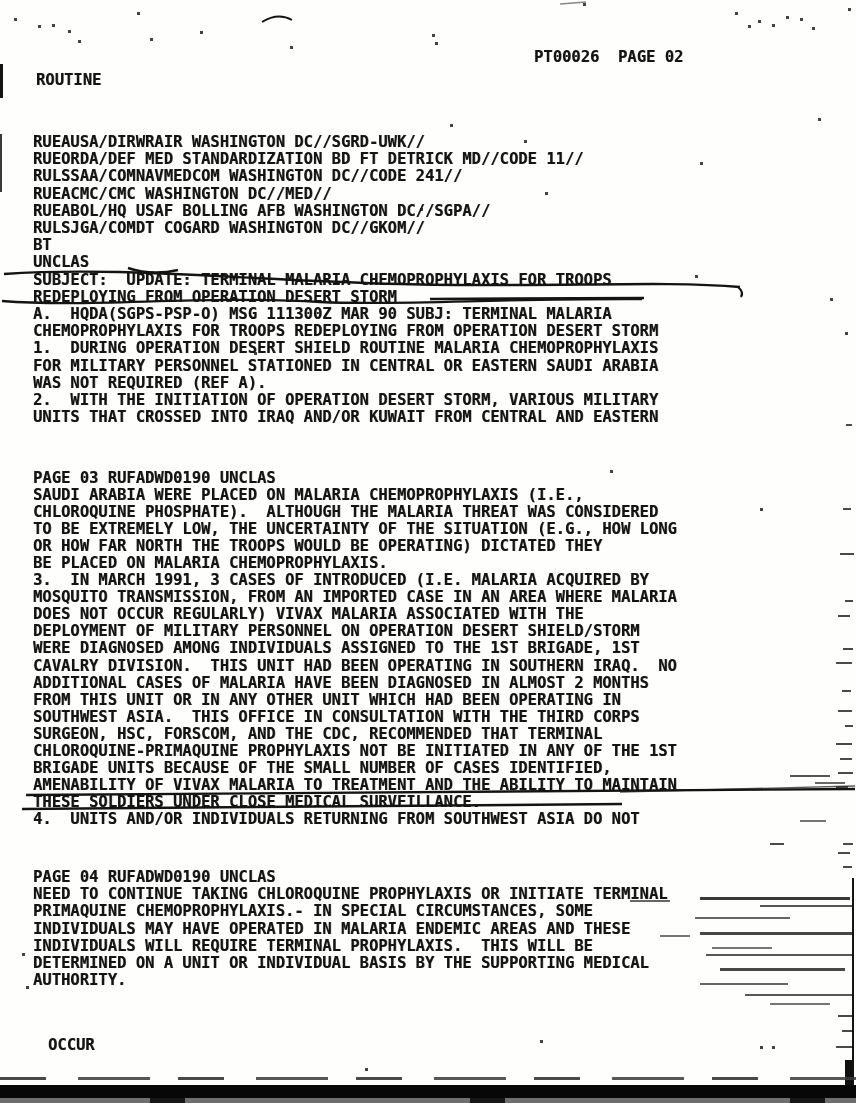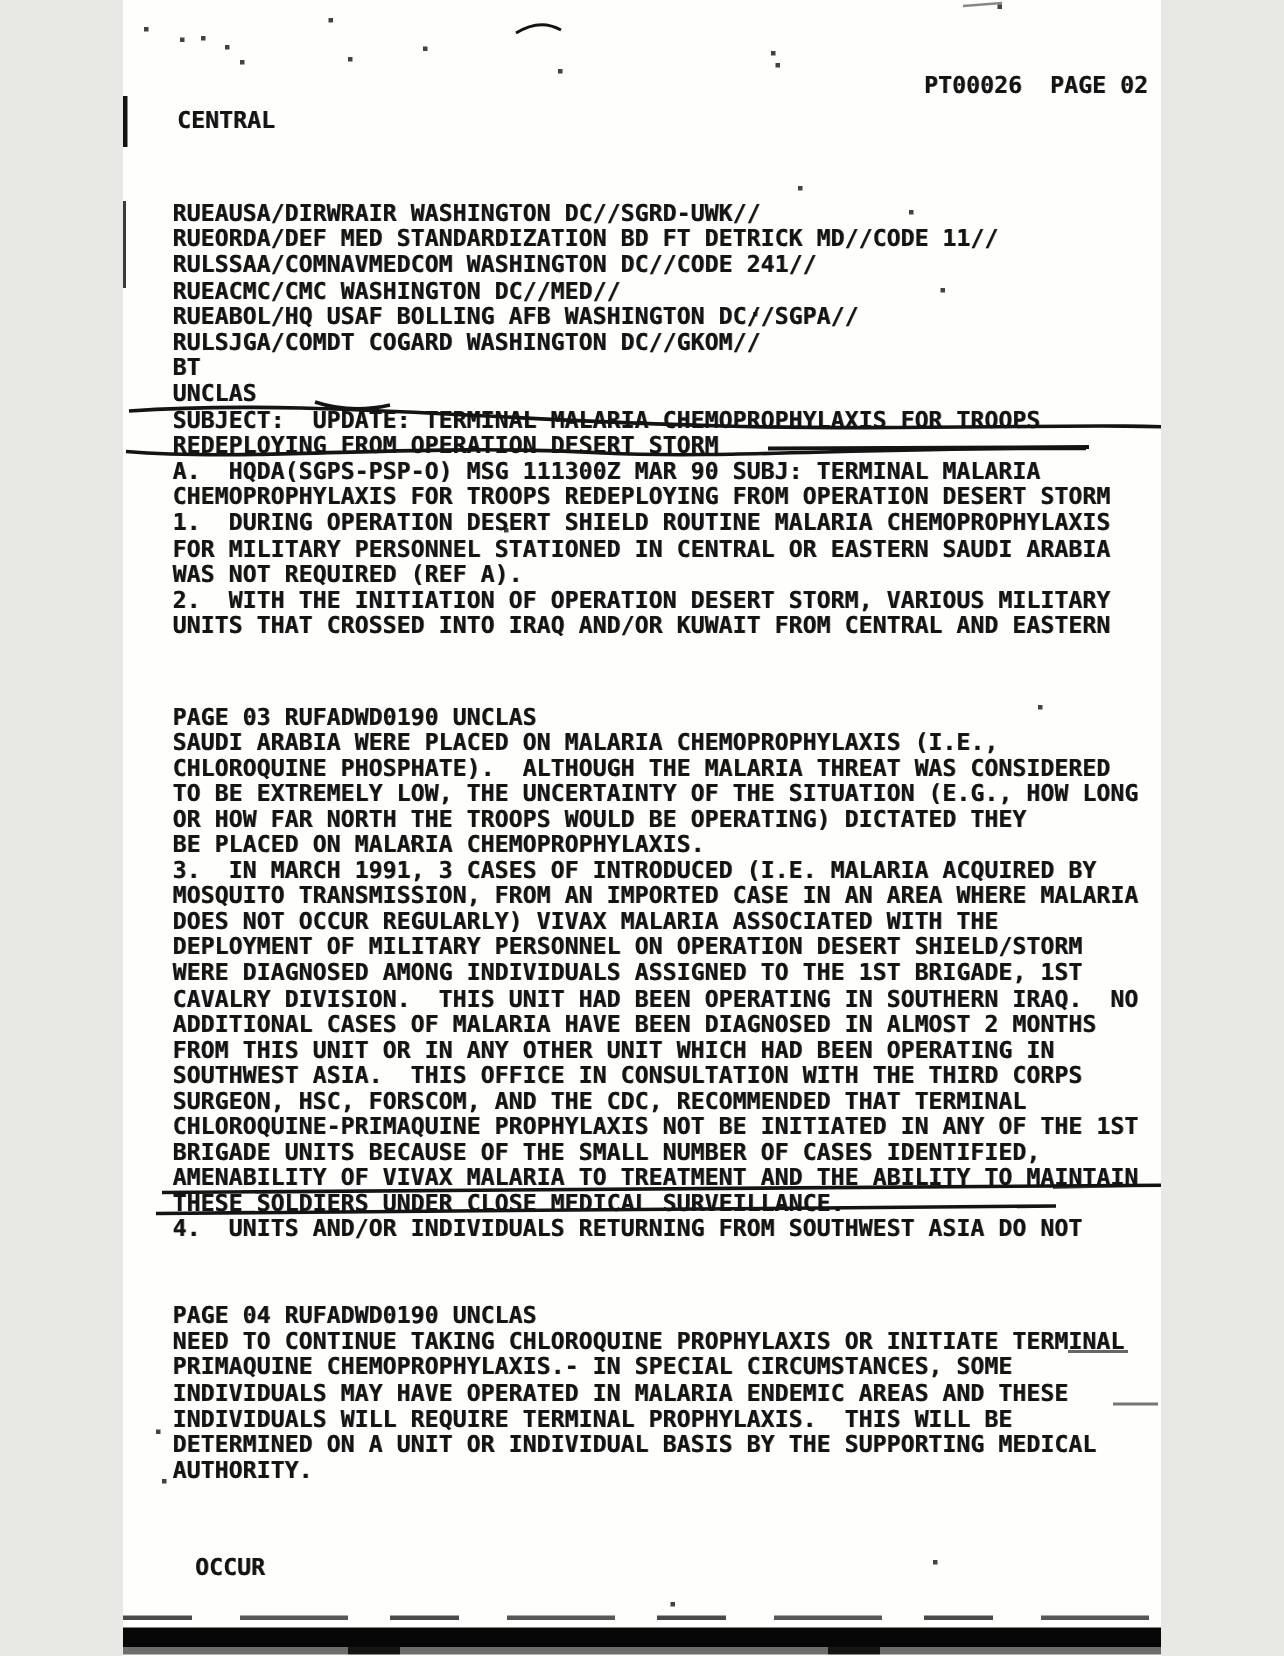--- a/index.html
+++ b/index.html
@@ -1,18 +1,18 @@
 <!DOCTYPE html>
 <html><head>
 <meta charset="utf-8">
 <style>
   html,body { margin:0; padding:0; background:#e8e8e4; }
   .page {
     position:relative;
-    width:692px; height:1104px;
+    width:856px; height:1104px;
     margin:0 auto;
     background:#fefefc;
     overflow:hidden;
     font-family:"DejaVu Sans Mono","Liberation Mono",monospace;
   }
   .doc-text {
     position:absolute;
     font-weight:700;
     font-size:15.5px;
     color:#141414;
@@ -35,21 +35,21 @@
     opacity:.85;
   }
 </style>
 </head>
 <body>
 
 <div class="page">
 
   <div class="doc-text" style="left:534px;top:48px;">PT00026  PAGE 02</div>
 
-  <div class="doc-text" style="left:36px;top:71px;">CENTRAL</div>
+  <div class="doc-text" style="left:36px;top:71px;">ROUTINE</div>
 
   <div class="doc-text block" style="left:33px;top:134px;">RUEAUSA/DIRWRAIR WASHINGTON DC//SGRD-UWK//
 RUEORDA/DEF MED STANDARDIZATION BD FT DETRICK MD//CODE 11//
 RULSSAA/COMNAVMEDCOM WASHINGTON DC//CODE 241//
 RUEACMC/CMC WASHINGTON DC//MED//
 RUEABOL/HQ USAF BOLLING AFB WASHINGTON DC//SGPA//
 RULSJGA/COMDT COGARD WASHINGTON DC//GKOM//
 BT
 UNCLAS
 SUBJECT:  UPDATE: TERMINAL MALARIA CHEMOPROPHYLAXIS FOR TROOPS

